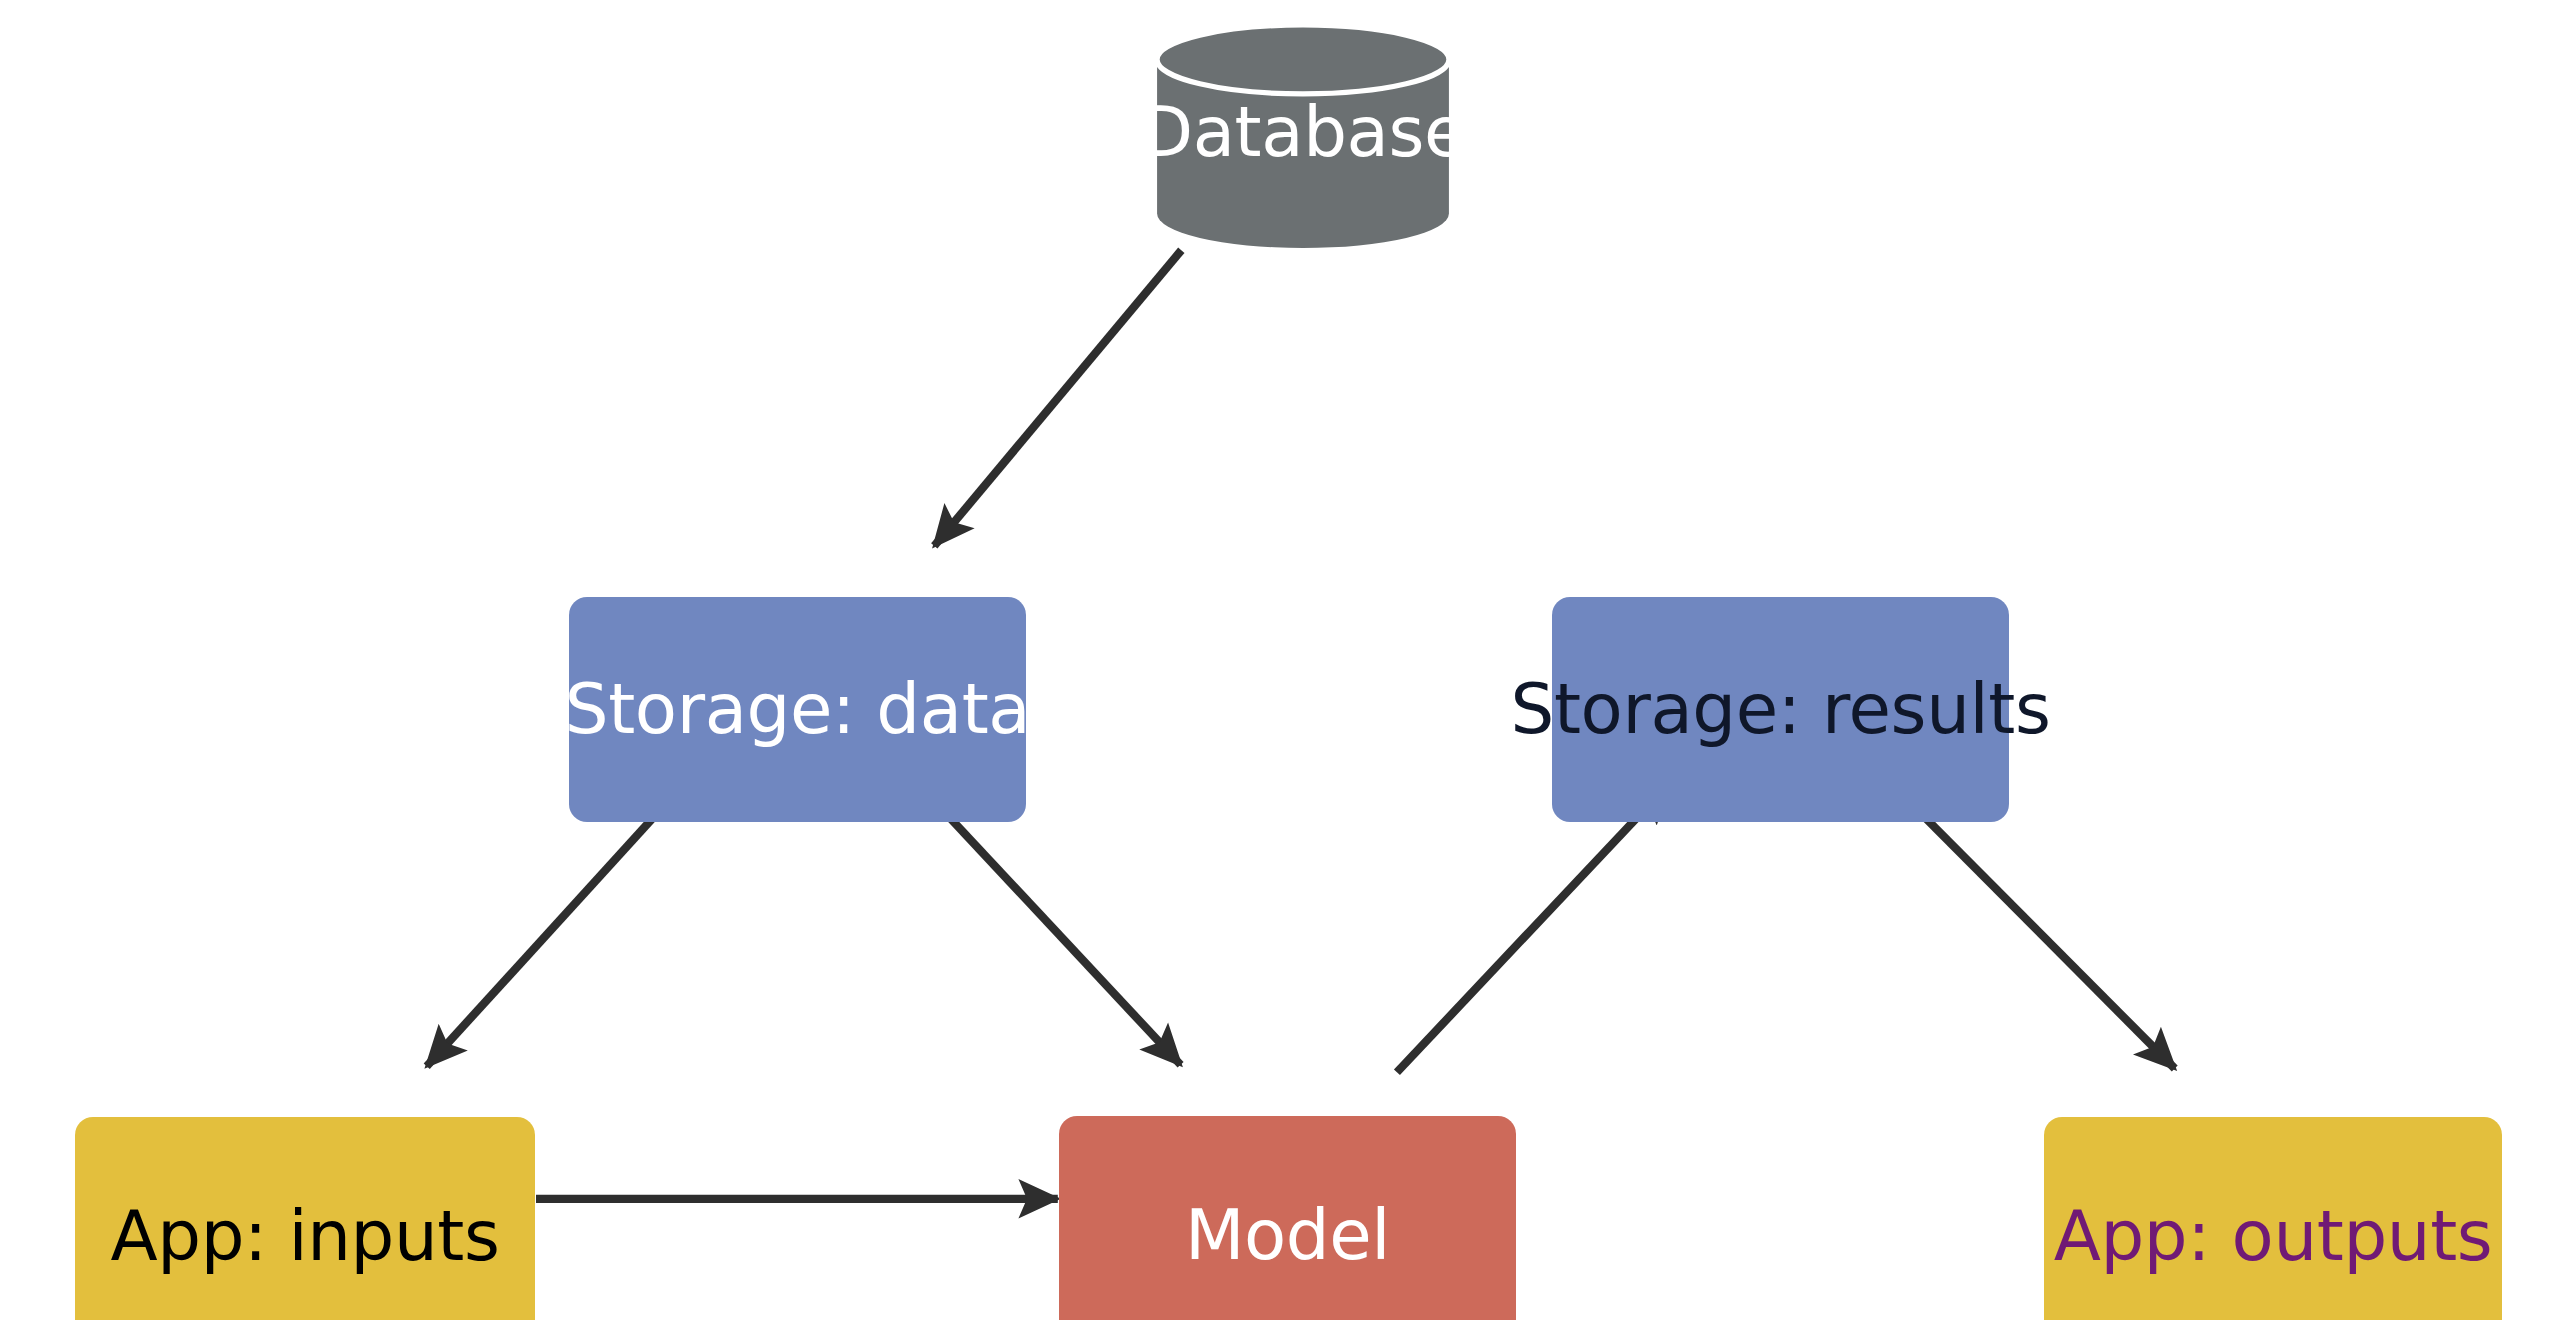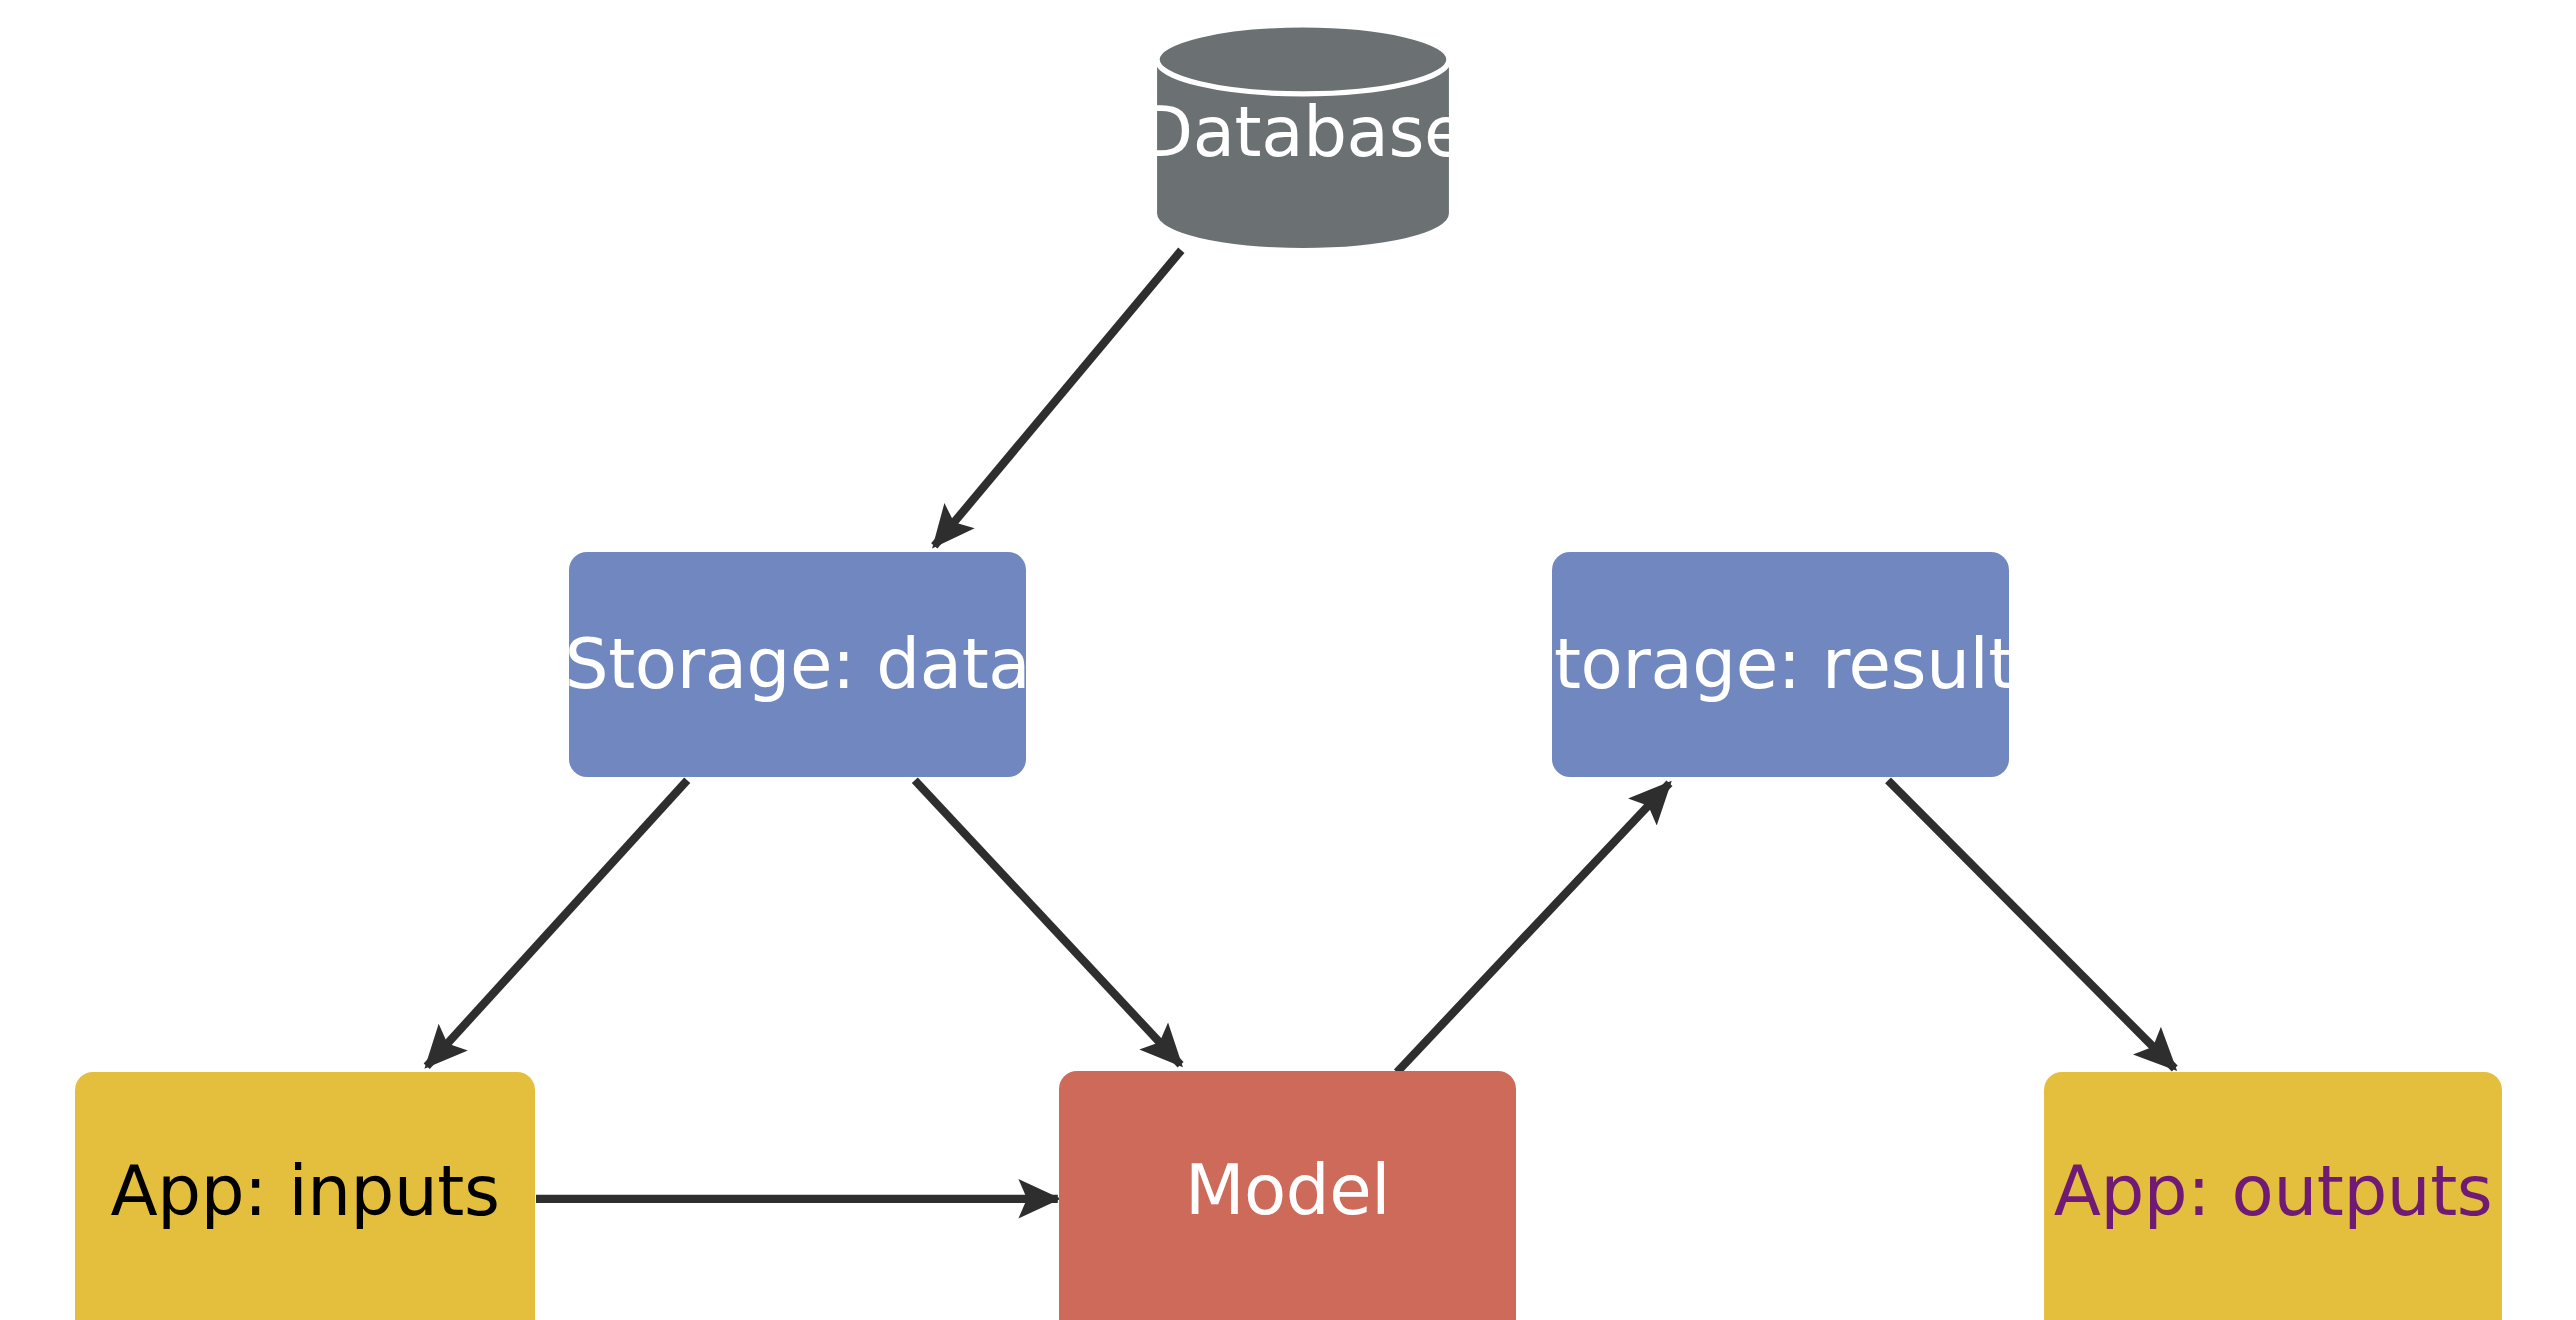--- a/index.html
+++ b/index.html
@@ -32,20 +32,21 @@
   .node {
     position: absolute;
     z-index: 2;
     box-sizing: border-box;
     display: flex;
     align-items: center;
     justify-content: center;
   }
   .node-box {
     border-radius: 18px;
+    margin-top: 45px;
   }
   .node-label {
     font-size: 69px;
     line-height: 1;
     white-space: nowrap;
     letter-spacing: -0.4px;
   }
   
   #node-database {
     left: 1157px;
@@ -74,21 +75,21 @@
   }
   #node-storage-data .node-label { color: #ffffff; }
 
   #node-storage-results {
     left: 1552px;
     top: 552px;
     width: 457px;
     height: 225px;
     background: #7087c0;
   }
-  #node-storage-results .node-label { color: #ffffff; }
+  #node-storage-results .node-label { color: #0f172a; }
 
   #node-app-inputs {
     left: 75px;
     top: 1072px;
     width: 460px;
     height: 270px;
     background: #e3bf3d;
   }
   #node-app-inputs .node-label { color: #000000; transform: translateY(-16.5px); }
 

